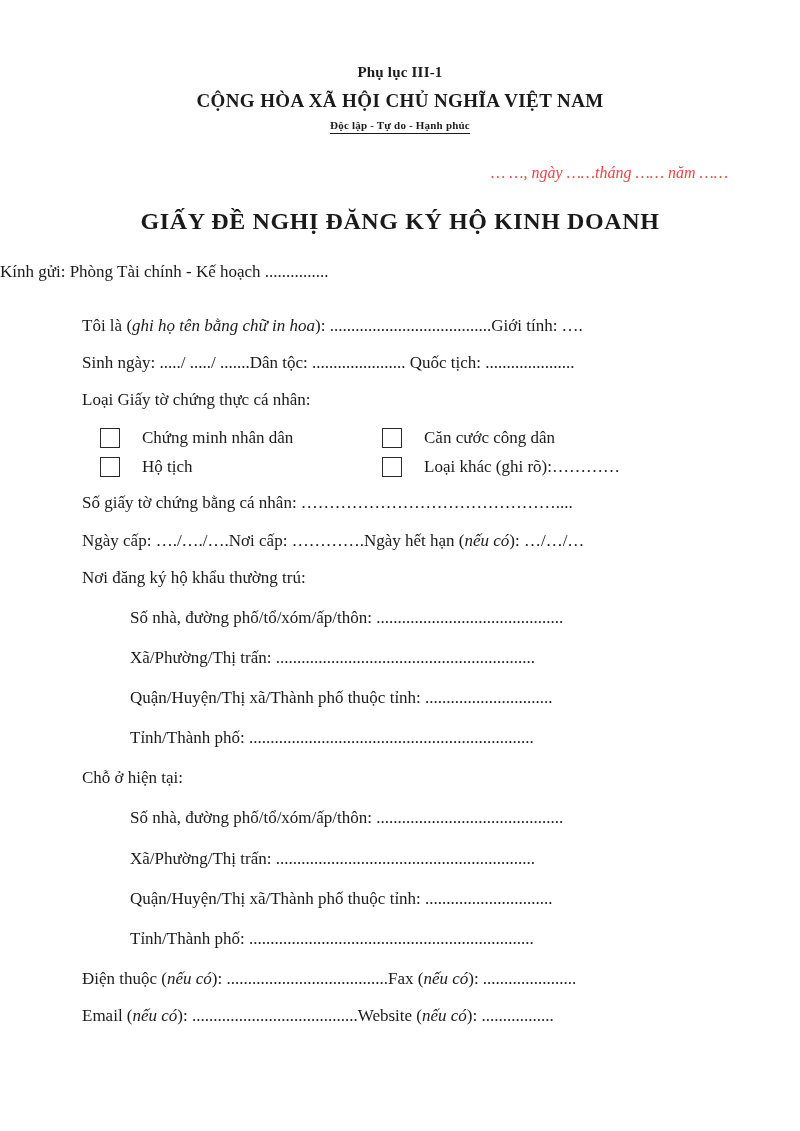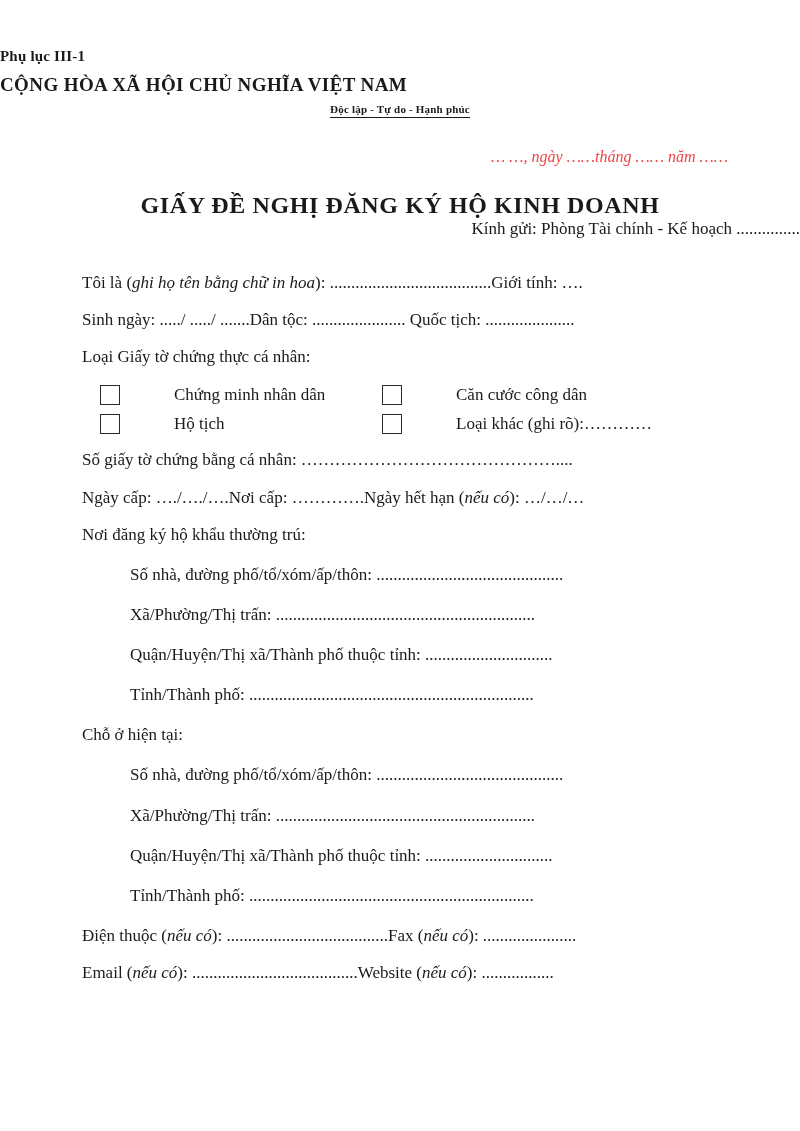--- a/index.html
+++ b/index.html
@@ -13,22 +13,22 @@
     height: 1131px;
     background: #ffffff;
     font-family: "Liberation Serif", "DejaVu Serif", serif;
     color: #1a1a1a;
     overflow: hidden;
     box-sizing: border-box;
   }
 
   
   .header {
-    text-align: left;
-    padding-top: 48px;
+    text-align: center;
+    padding-top: 64px;
   }
   .appendix-label {
     font-size: 15px;
     font-weight: bold;
     letter-spacing: 0.2px;
     margin-bottom: 9px;
   }
   .national-title {
     font-size: 19px;
     font-weight: bold;
@@ -60,22 +60,23 @@
 
   
   .doc-title {
     text-align: center;
     font-size: 24px;
     font-weight: bold;
     letter-spacing: 0.6px;
     margin-top: 26px;
   }
   .recipient {
-    text-align: right;
+    text-align: left;
     font-size: 17px;
+    margin-top: 27px;
   }
 
   
   .body {
     margin-top: 32px;
     padding-left: 82px;
     padding-right: 60px;
     font-size: 17px;
   }
   .line {
@@ -101,21 +102,20 @@
   }
   .cb-row {
     display: flex;
     align-items: center;
     margin-bottom: 9px;
   }
   .cb-cell {
     display: flex;
     align-items: center;
     white-space: nowrap;
-    gap: 32px;
   }
   .cb-cell.first { width: 282px; padding-left: 18px; }
   .box {
     width: 20px;
     height: 20px;
     border: 1.3px solid #2a2a2a;
     background: #ffffff;
     box-sizing: border-box;
     flex: 0 0 auto;
     margin-right: 22px;

